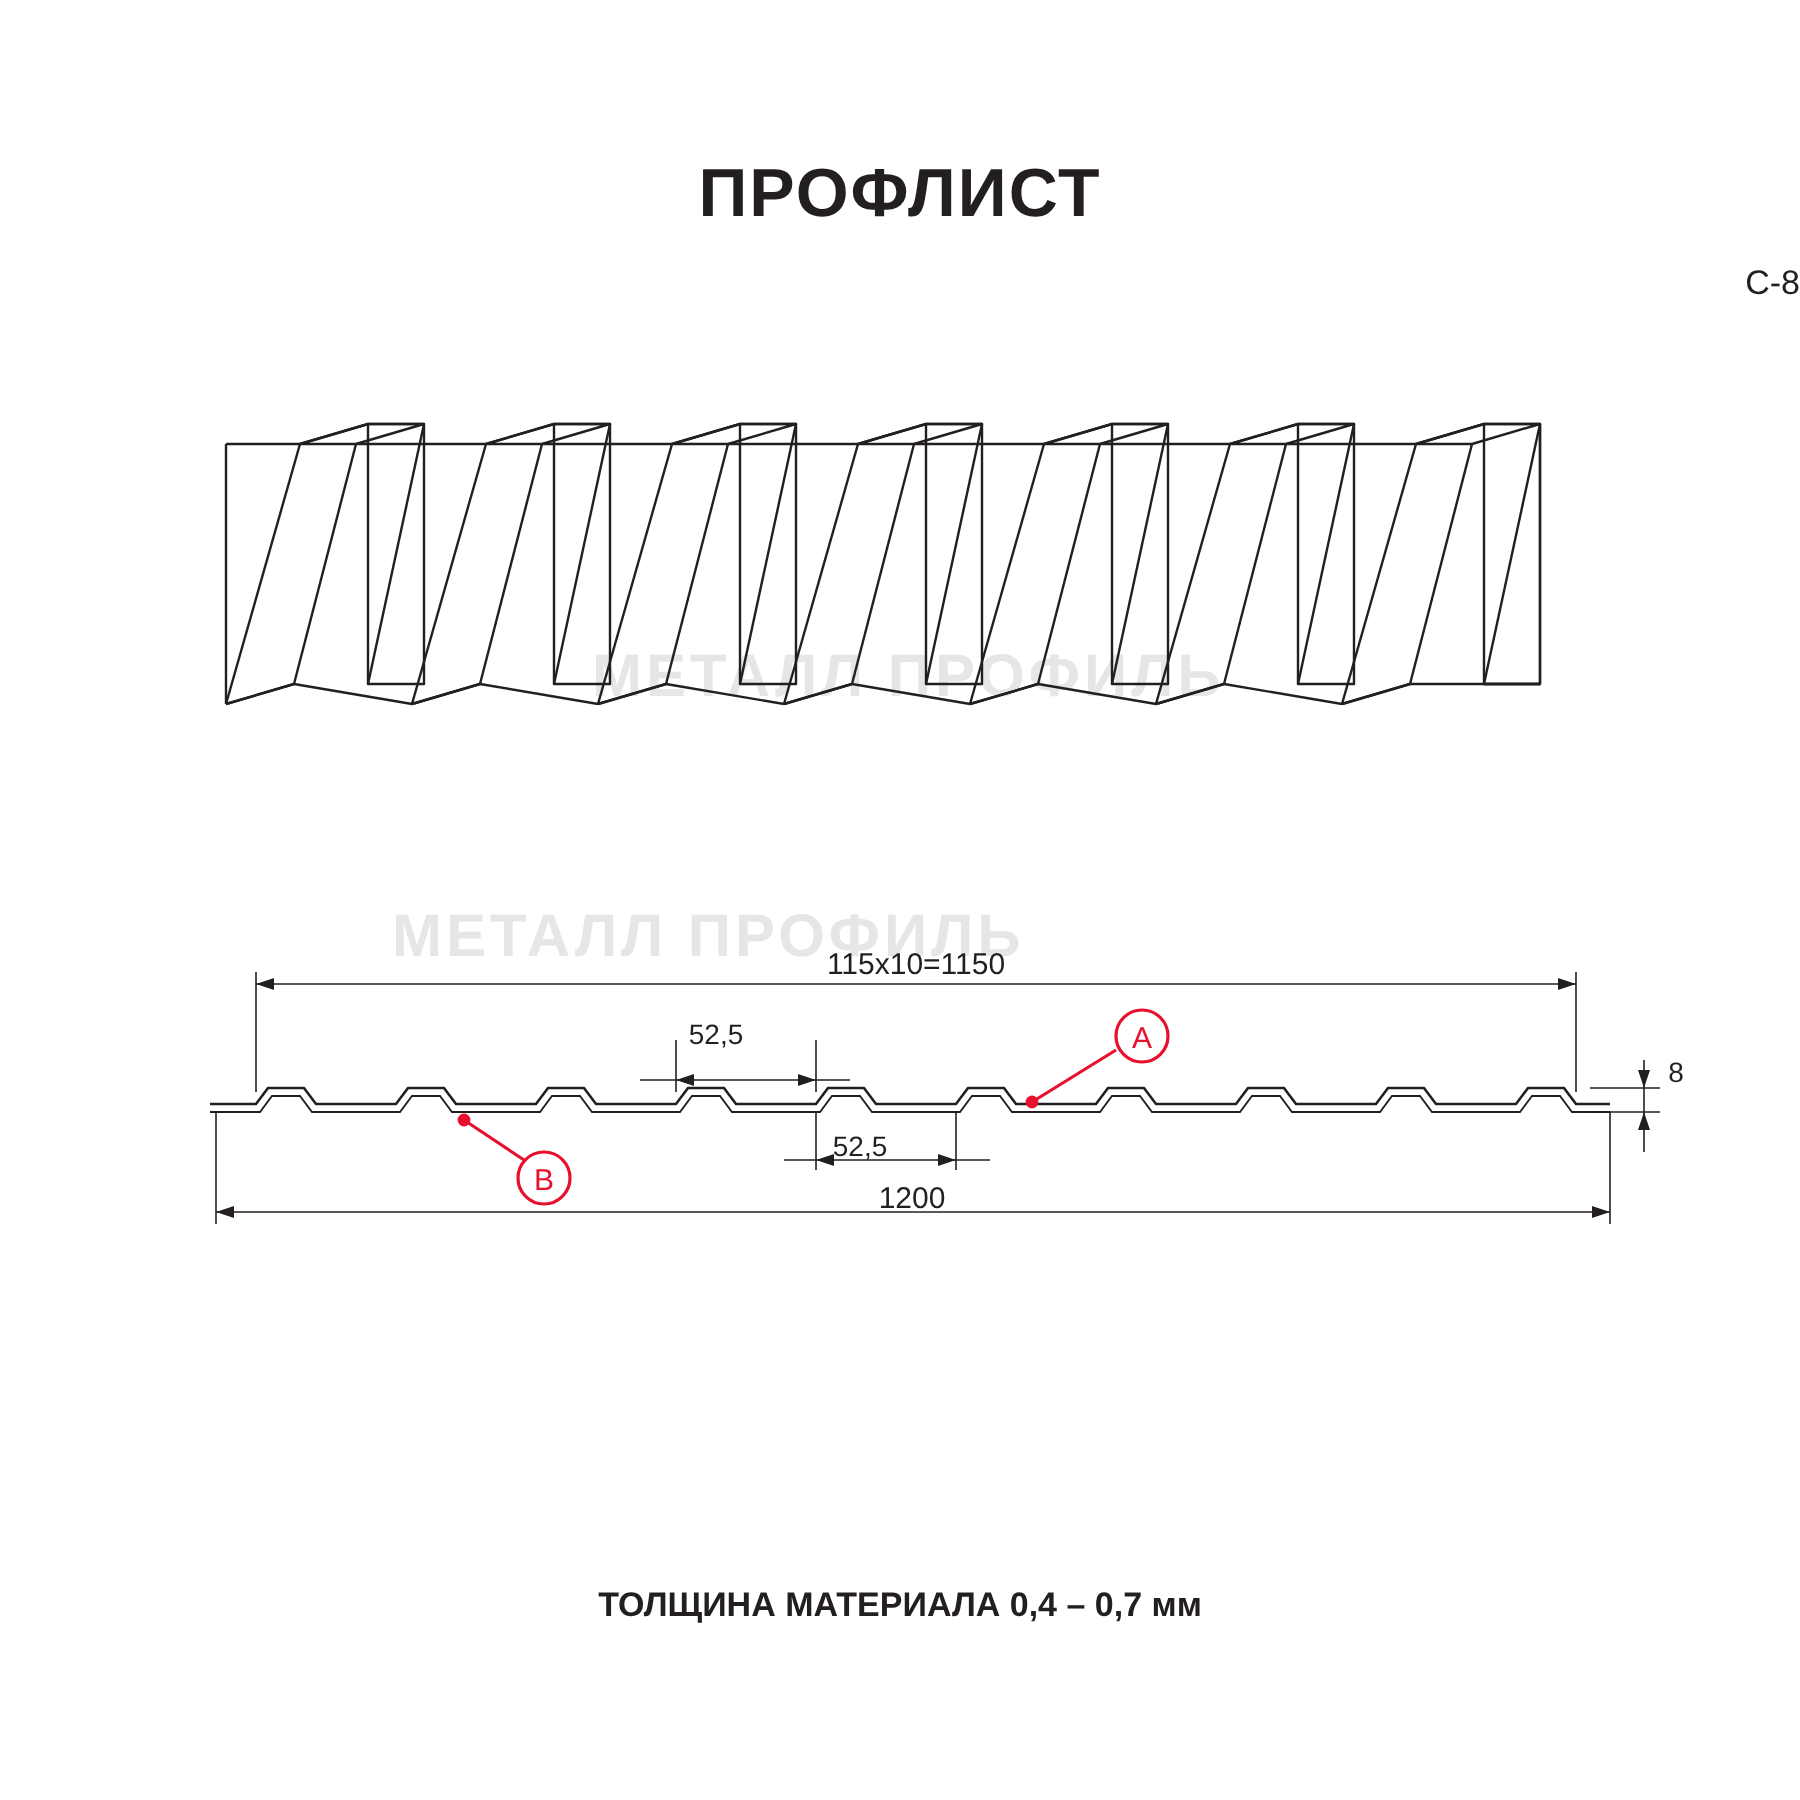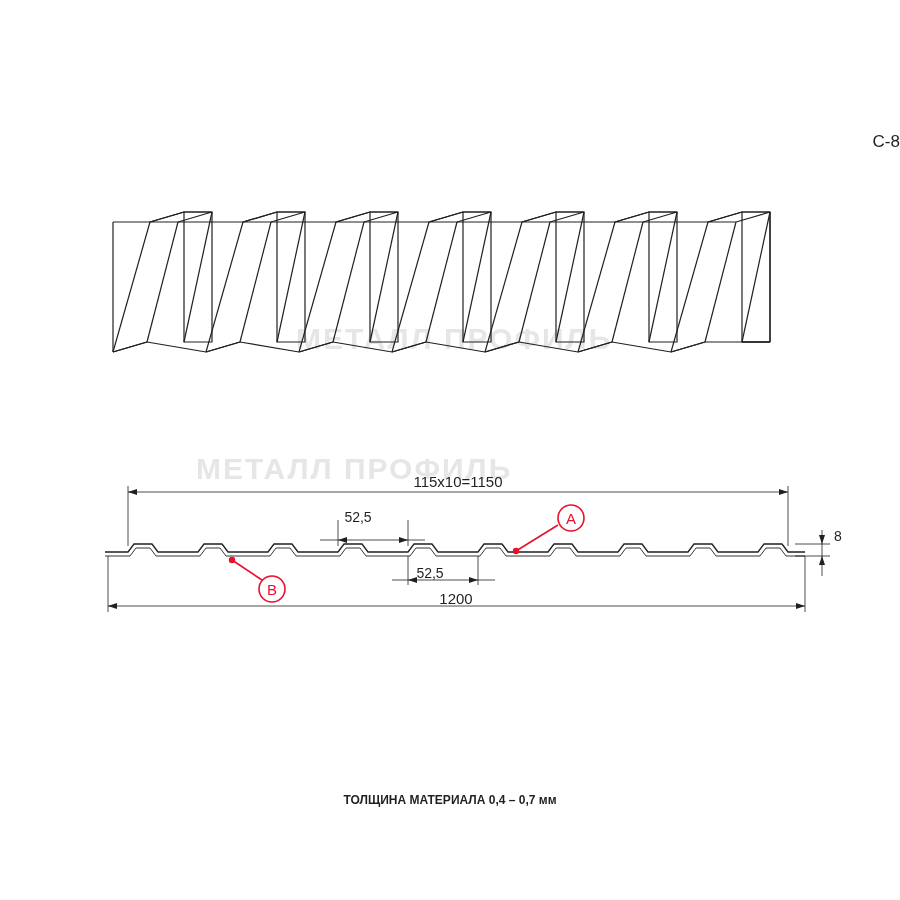--- a/index.html
+++ b/index.html
@@ -39,21 +39,21 @@
     text-align: right;
     font-size: 17px;
     color: #231f20;
   }
   .footer {
     position: absolute;
     top: 793px;
     left: 0;
     width: 900px;
     text-align: center;
-    font-size: 12px;
+    font-size: 17px;
     font-weight: bold;
     color: #231f20;
   }
   svg.drawing {
     position: absolute;
     top: 0;
     left: 0;
   }
   .wm {
     position: absolute;
@@ -66,20 +66,21 @@
     white-space: nowrap;
   }
   .wm1 { top: 322px; left: 296px; }
   .wm2 { top: 452px; left: 196px; }
 </style>
 </head>
 <body>
 
 <div class="page">
 
+  <div class="title">ПРОФЛИСТ</div>
   <div class="subtitle">С-8</div>
 
   <div class="wm wm1">МЕТАЛЛ ПРОФИЛЬ</div>
   <div class="wm wm2">МЕТАЛЛ ПРОФИЛЬ</div>
 
   <svg class="drawing" width="900" height="900" viewBox="0 0 900 900">
 
     <g fill="none" stroke="#231f20" stroke-width="1.2" stroke-linejoin="round">
 
       <g>

